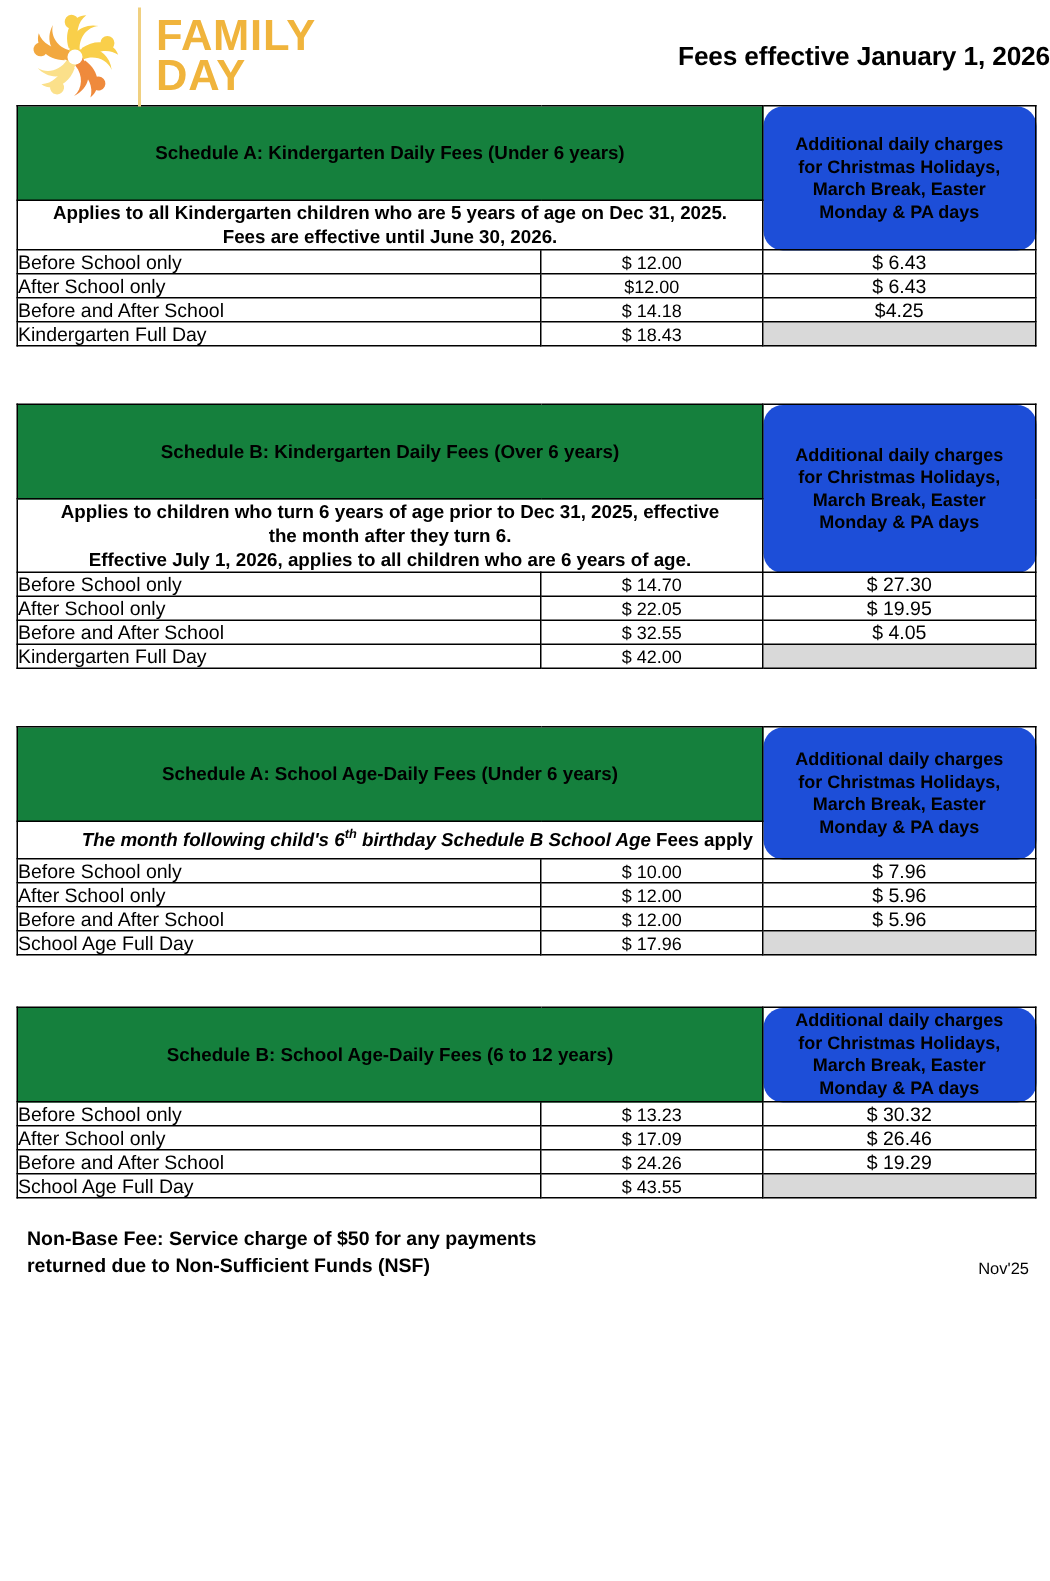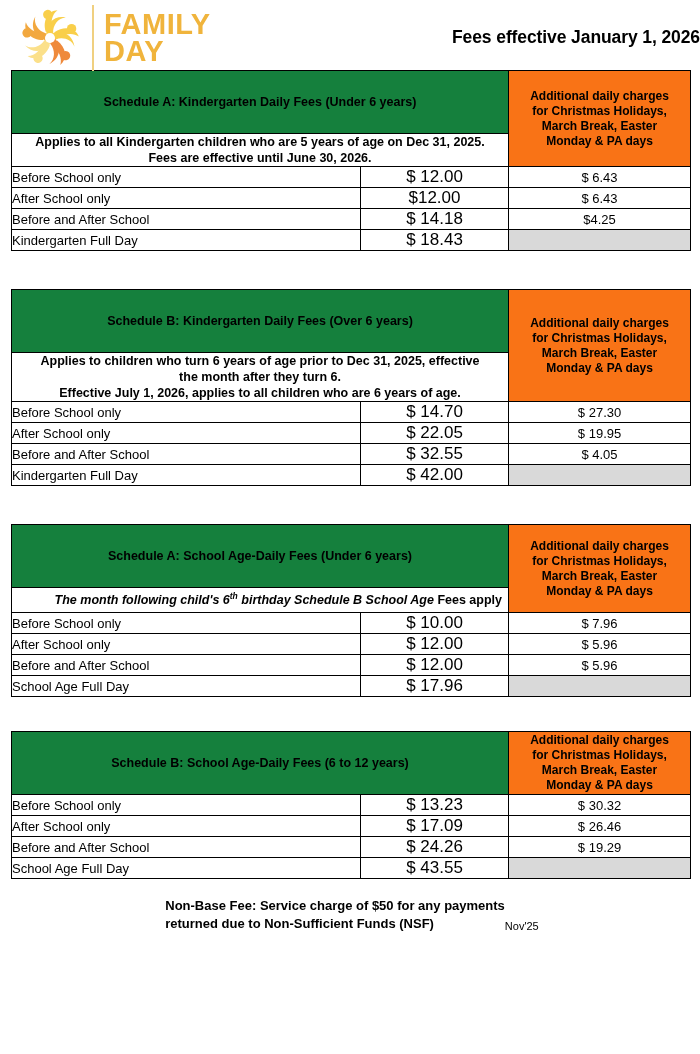--- a/index.html
+++ b/index.html
@@ -78,26 +78,27 @@
 
   .hdr-cell {
     background: #15803d;
     text-align: center;
     font-weight: bold;
     font-size: 12.5px;
     height: 62px;
     padding: 4px 6px;
   }
   .hdr-extra {
-    background: #f97316;
+    background: #1d4ed8;
     text-align: center;
     font-weight: bold;
     font-size: 12px;
     line-height: 1.25;
     padding: 5px 4px;
+    border-radius: 13px;
   }
   .note-cell {
     text-align: center;
     font-weight: bold;
     font-size: 12.5px;
     line-height: 1.28;
     padding: 5px 8px;
   }
   .note-cell.left {
     text-align: right;
@@ -115,39 +116,39 @@
   .row-label {
     text-align: left;
     font-weight: normal;
     font-size: 13px;
     padding: 4px 6px;
     height: 15px;
   }
   .row-fee {
     text-align: center;
     font-weight: normal;
-    font-size: 17px;
+    font-size: 12px;
     padding: 4px 6px;
   }
   .row-extra {
     text-align: center;
     font-weight: normal;
     font-size: 13px;
     padding: 4px 6px;
   }
   .shaded { background: #d9d9d9; }
 
   .table-gap { height: 38px; }
   .table-gap-sm { height: 34px; }
 
   
   .footer {
     display: flex;
     align-items: flex-end;
-    justify-content: center;
+    justify-content: space-between;
     margin: 18px 14px 0 18px;
   }
   .footer-note {
     font-weight: bold;
     font-size: 13px;
     line-height: 1.38;
   }
   .footer-date {
     font-family: Liberation Sans, sans-serif;
     font-size: 11px;

